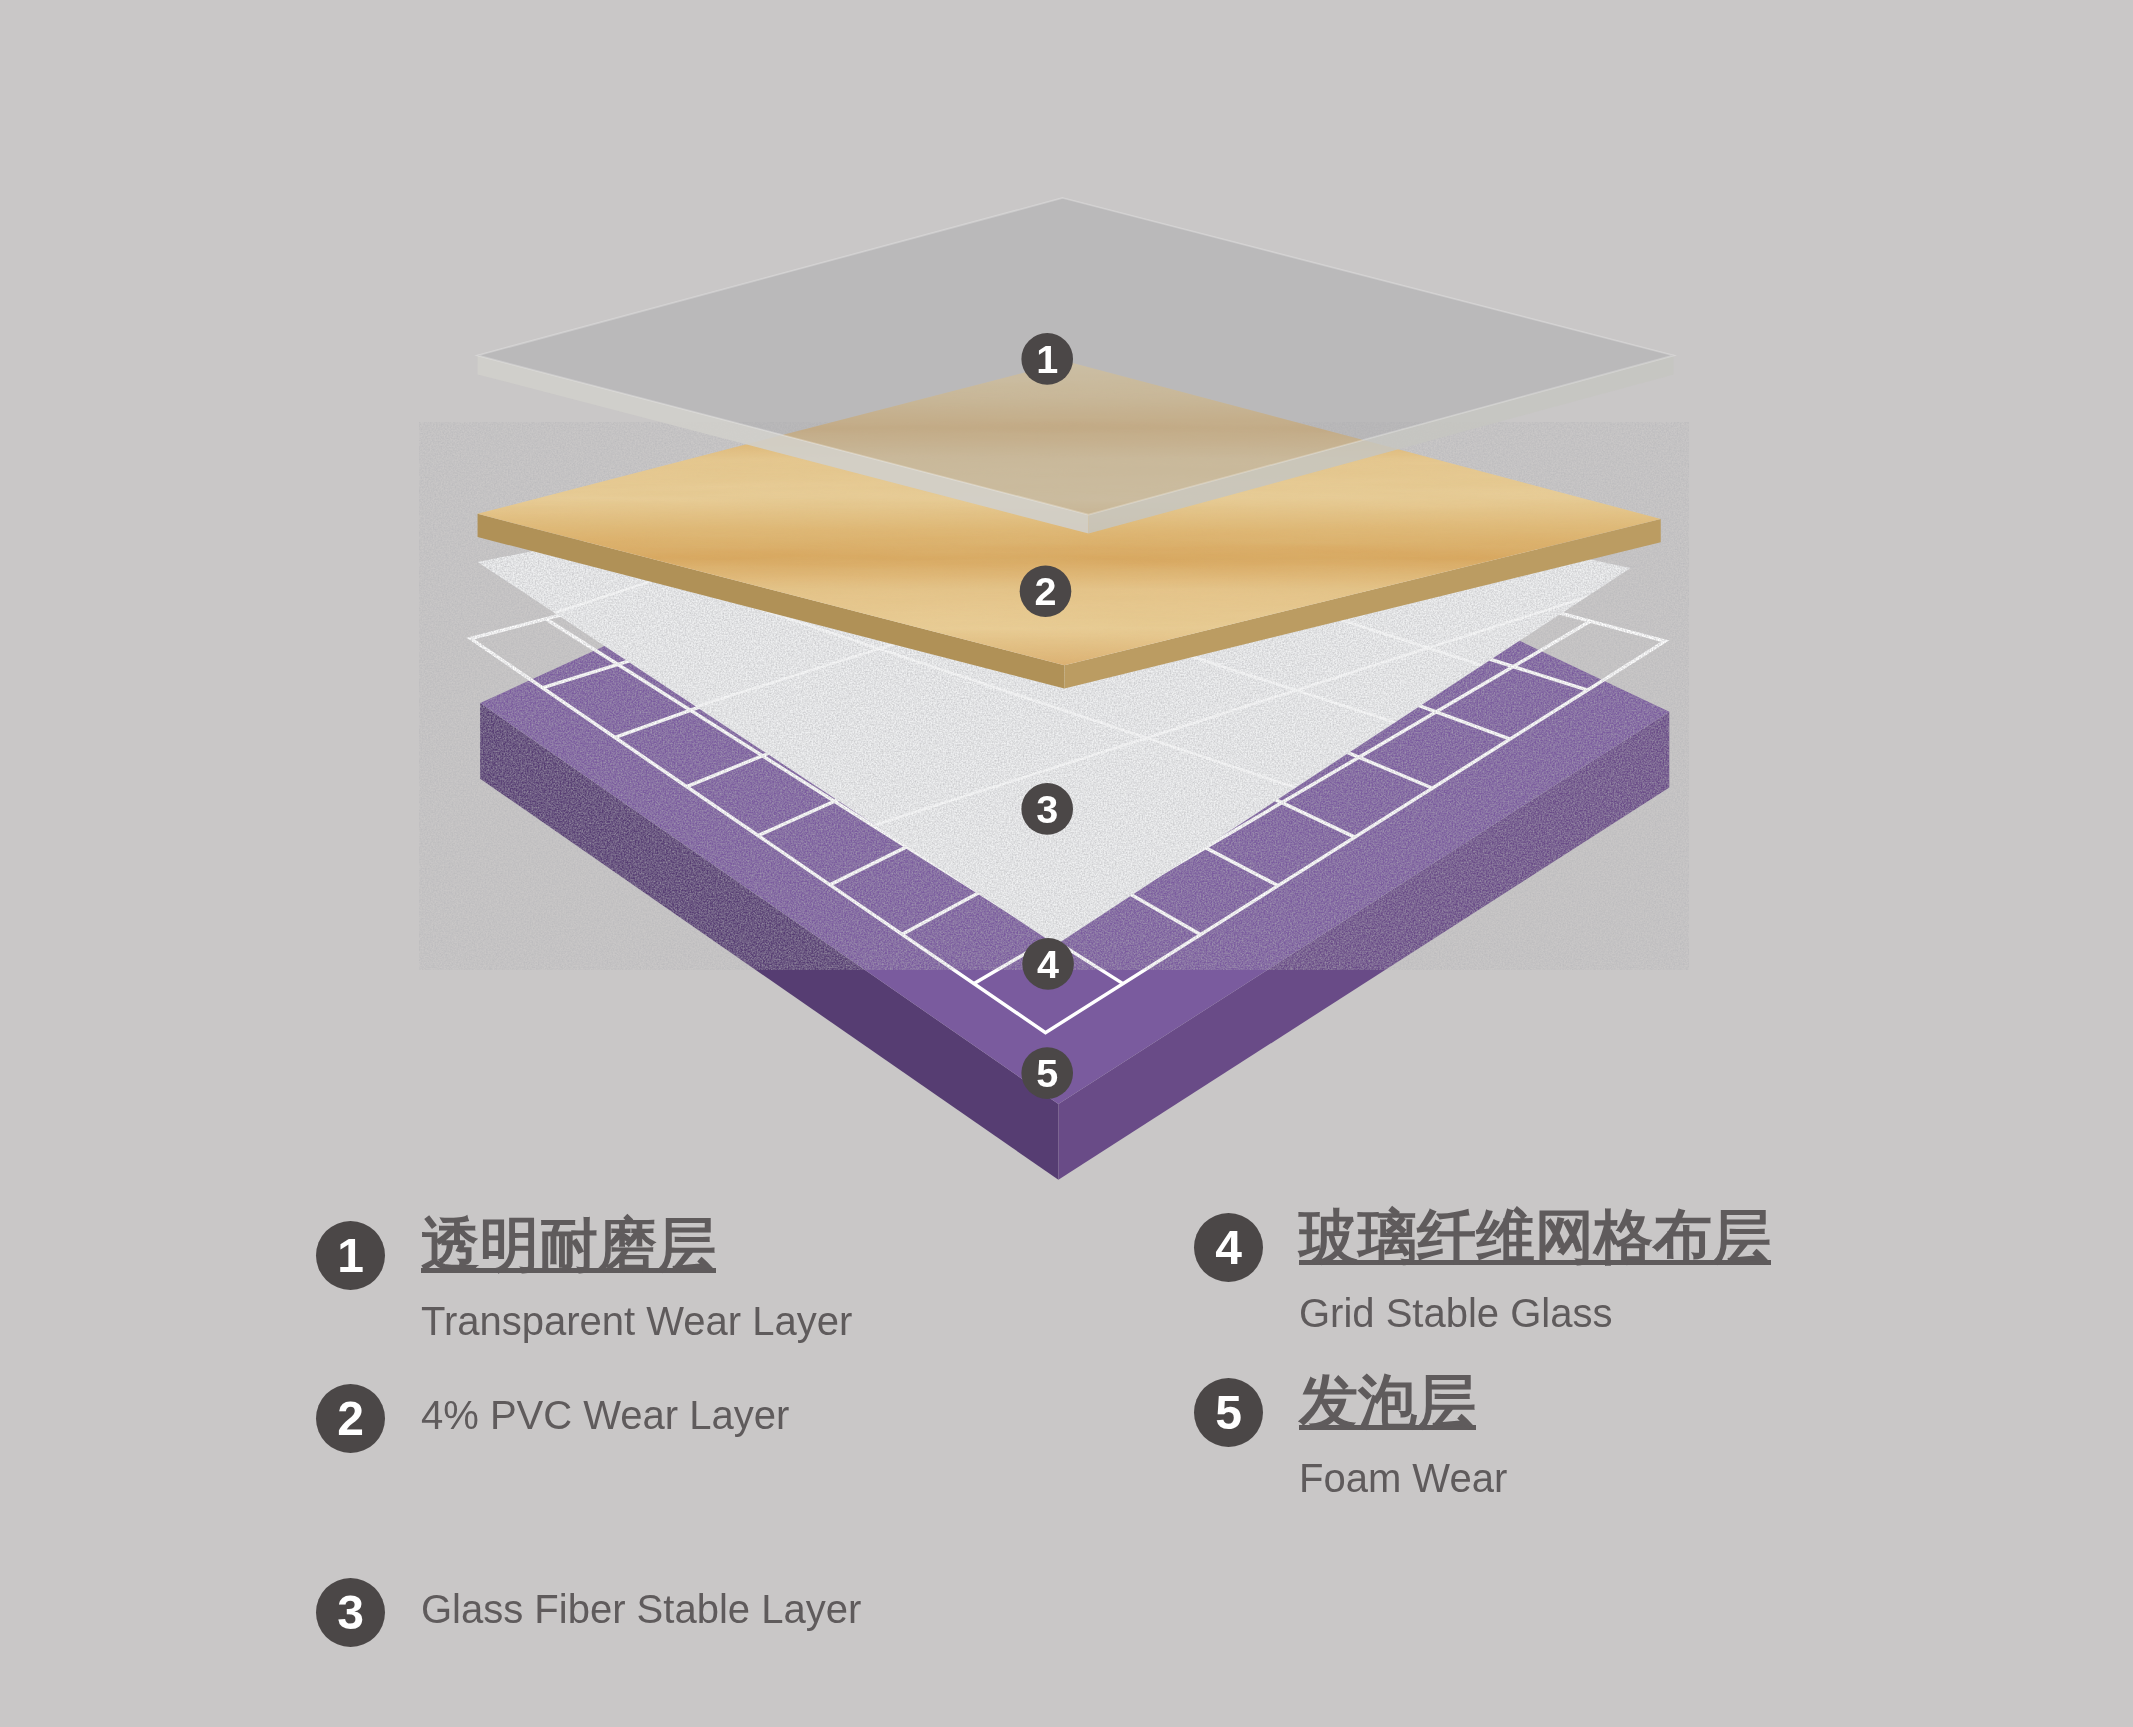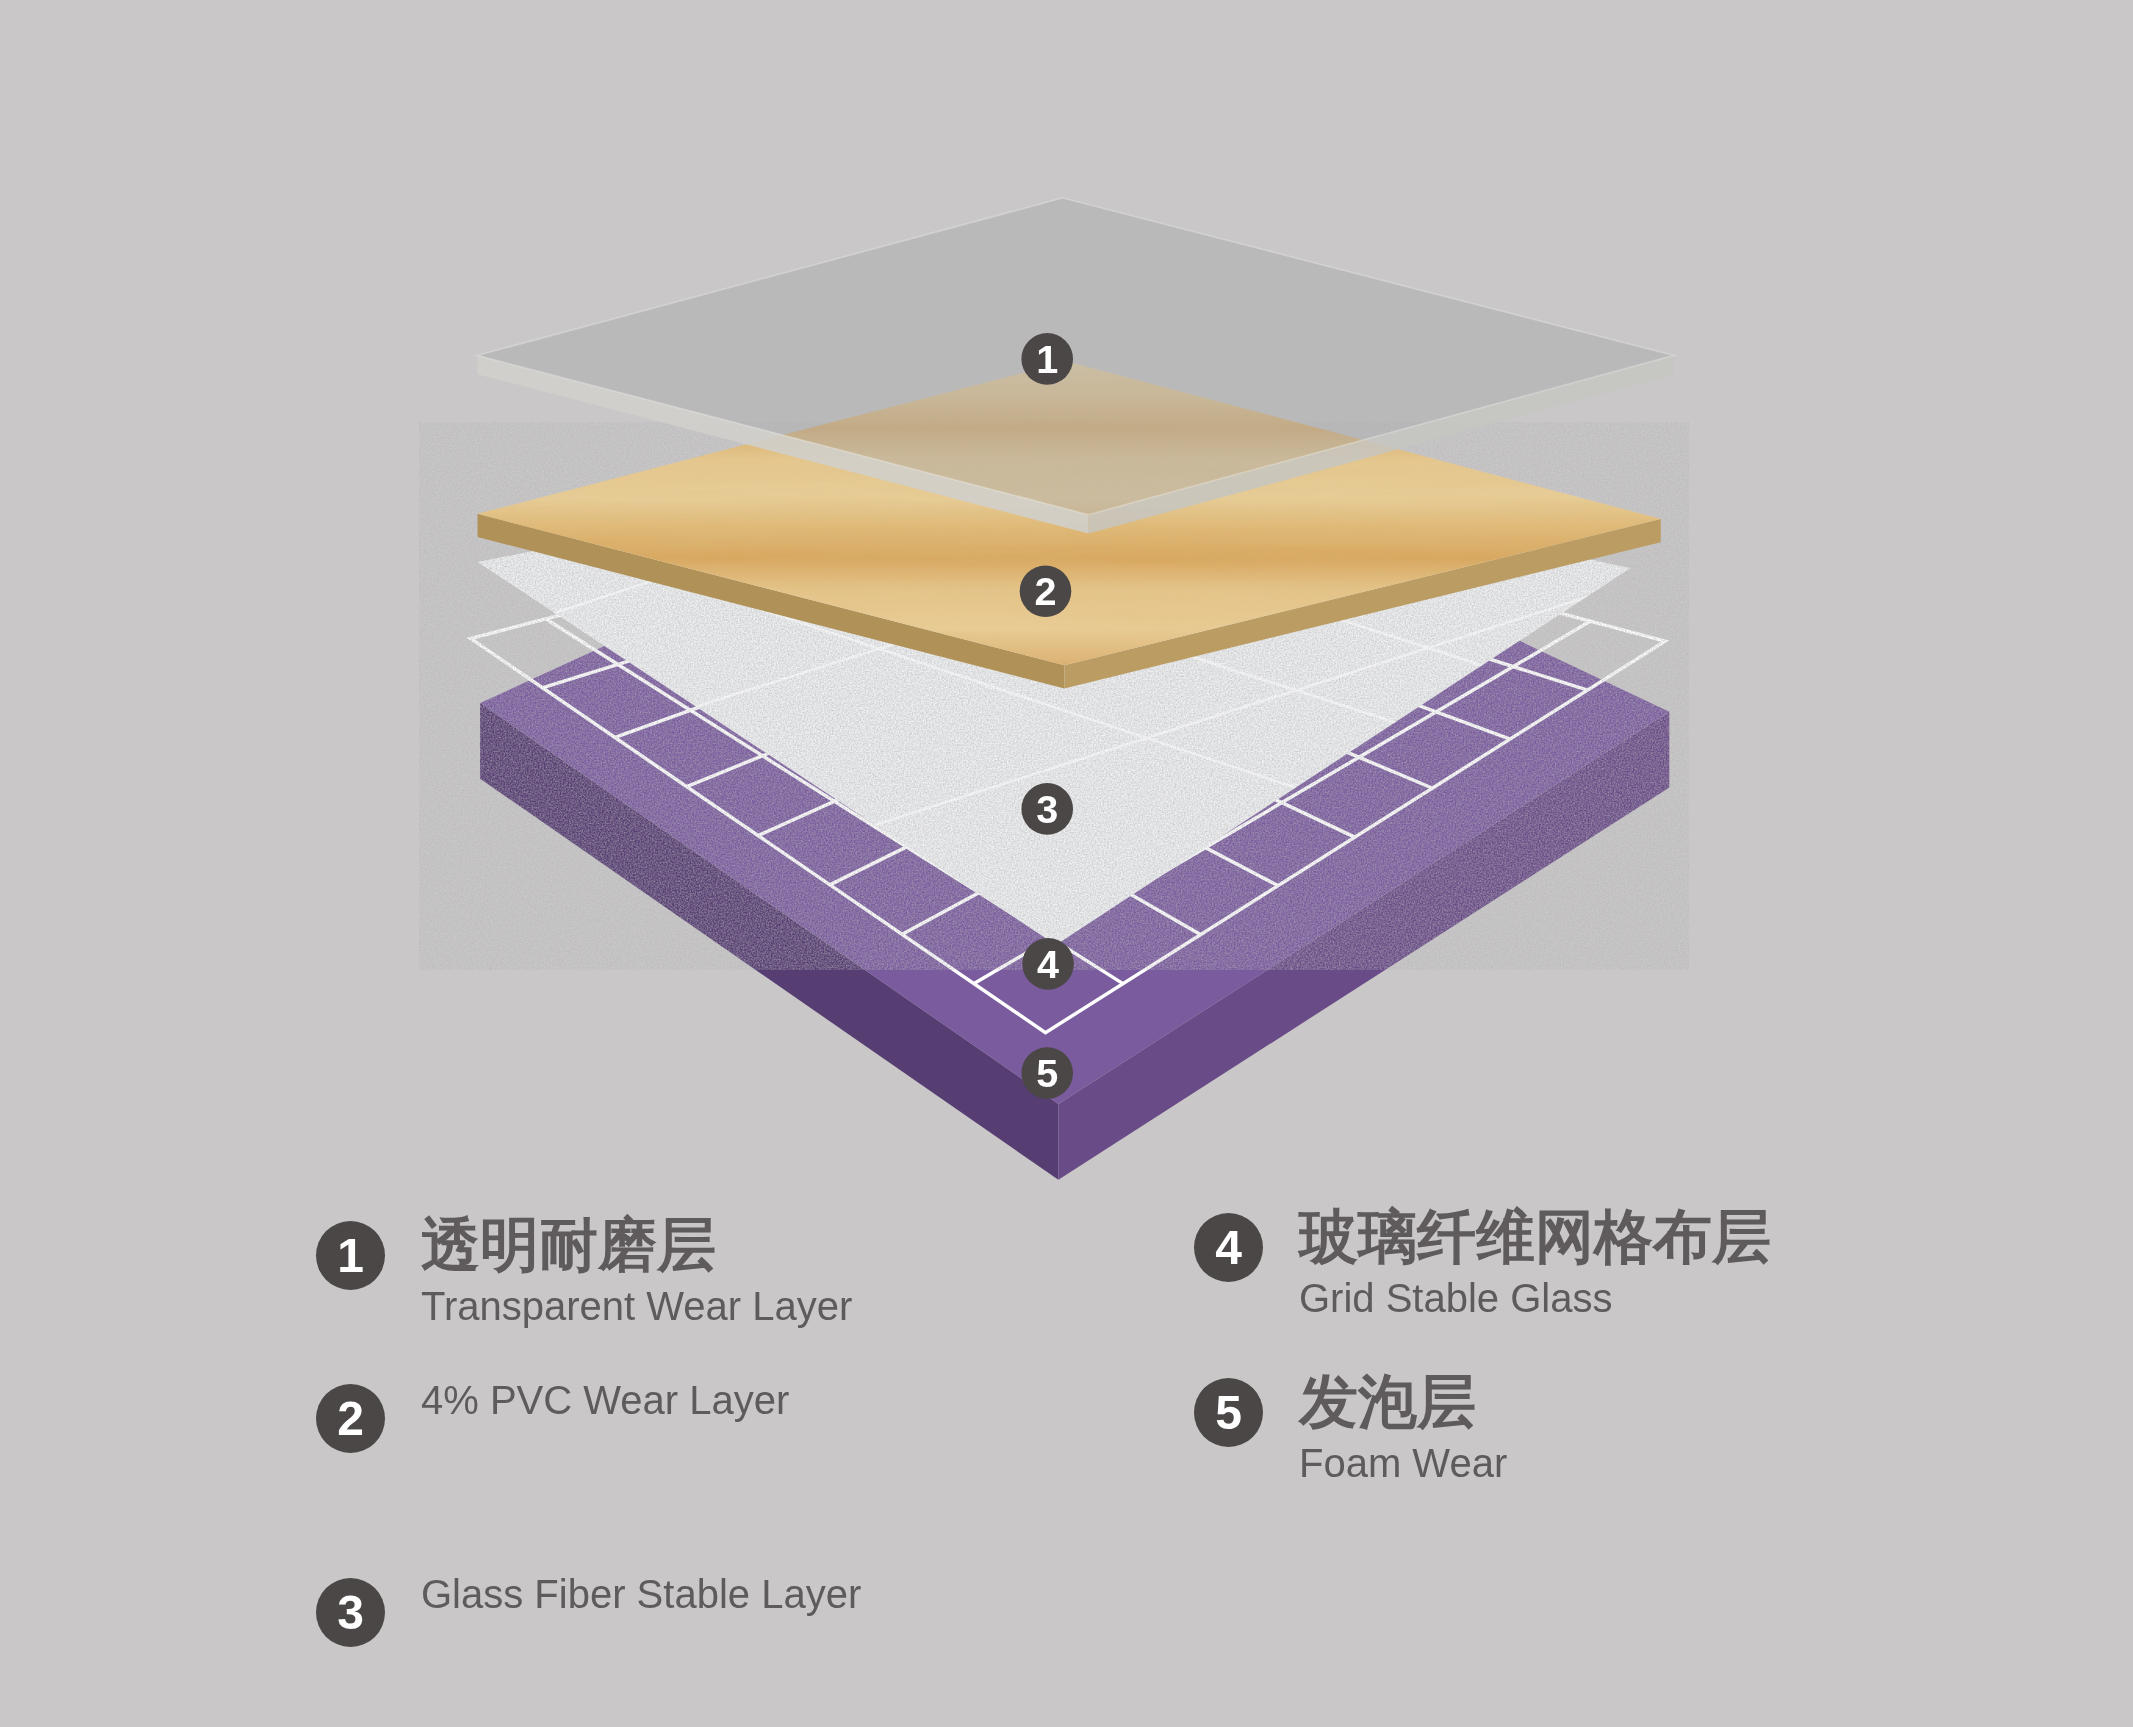--- a/index.html
+++ b/index.html
@@ -44,26 +44,27 @@
     line-height: 69px;
     text-align: center;
   }
   .legend-texts { display: flex; flex-direction: column; }
   .legend-zh {
     font-size: 59px;
     font-weight: 700;
     line-height: 69px;
     color: #5f5b5c;
     white-space: nowrap;
+    text-decoration: underline;
   }
   .legend-en {
     font-size: 40px;
     font-weight: 400;
     line-height: 52px;
-    margin-top: 0;
+    margin-top: 15px;
     color: #5f5b5c;
     white-space: nowrap;
   }
   
   .pos-l1 { left: 316px; top: 1211px; }
   .pos-l2 { left: 316px; top: 1374px; }
   .pos-l3 { left: 316px; top: 1568px; }
   .pos-r4 { left: 1194px; top: 1203px; }
   .pos-r5 { left: 1194px; top: 1368px; }
 

